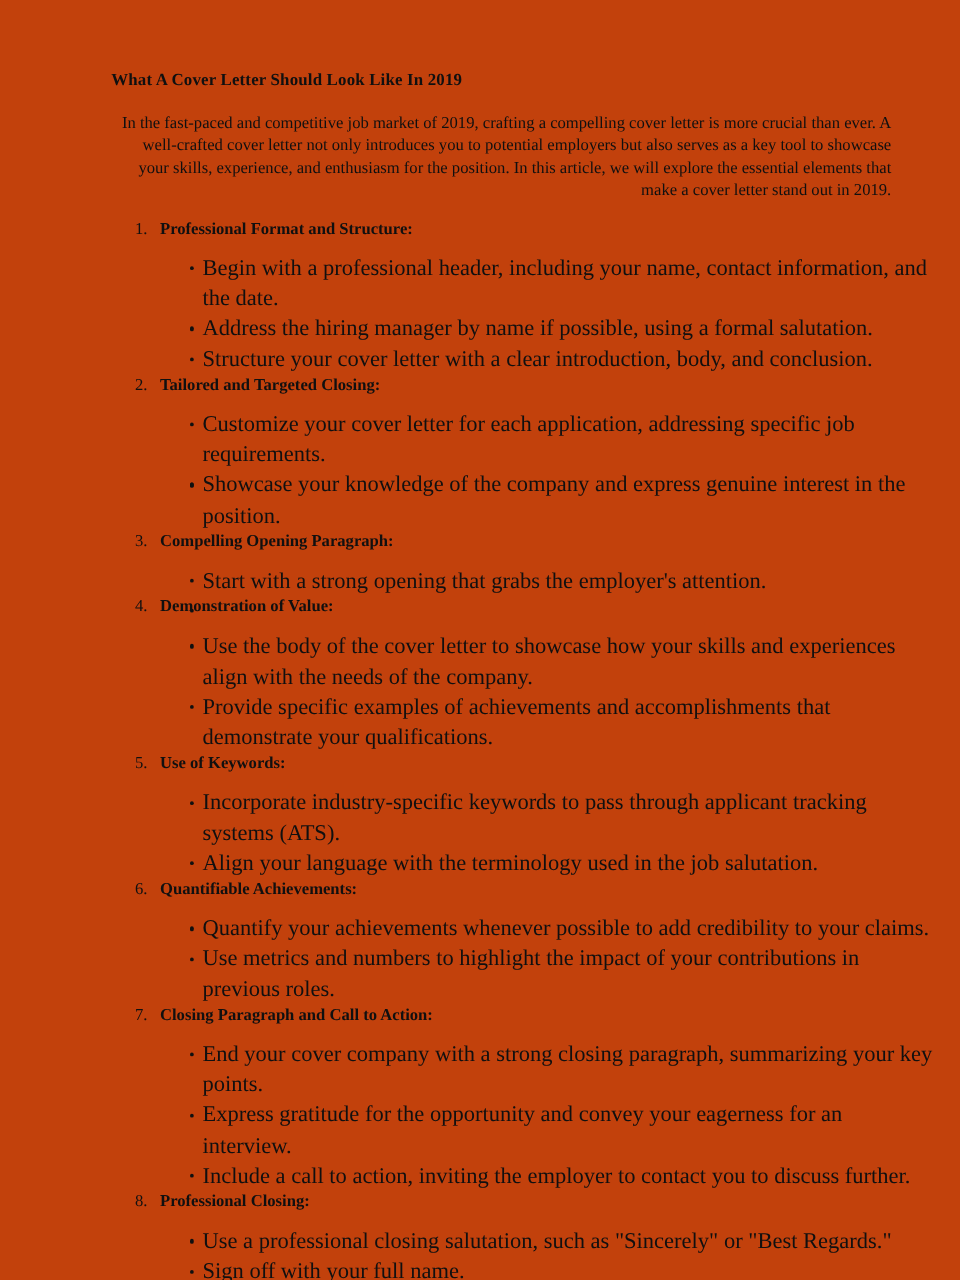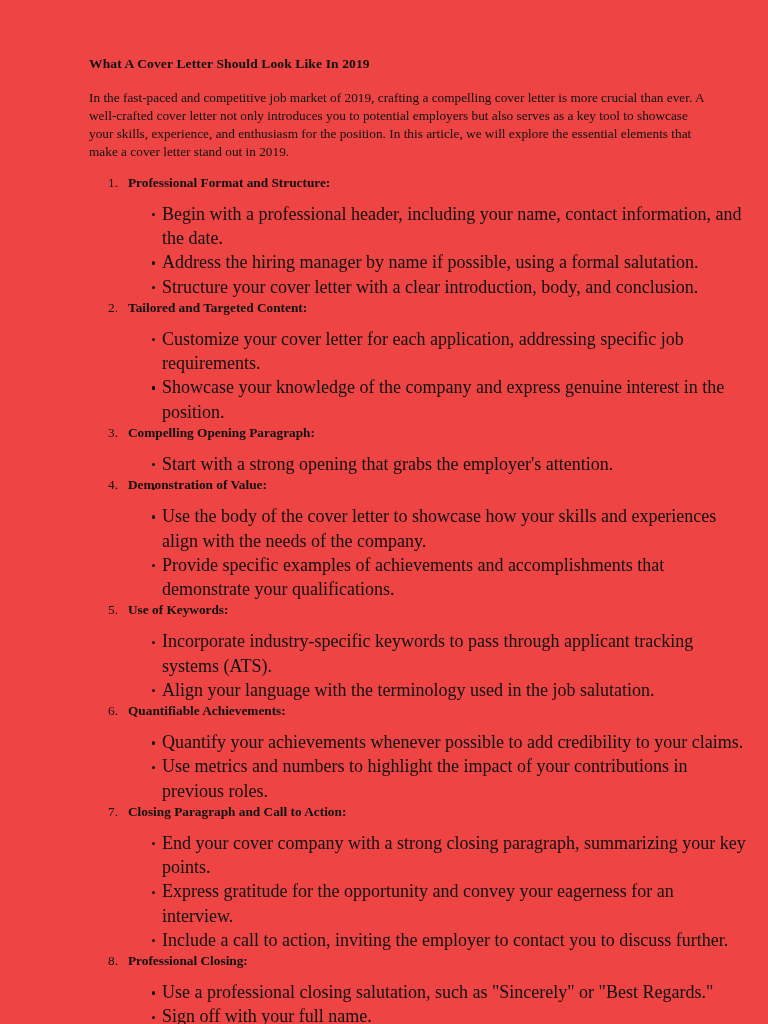--- a/index.html
+++ b/index.html
@@ -13,39 +13,39 @@
     background: #ffffff;
     font-family: "Liberation Serif", "DejaVu Serif", serif;
     color: #101010;
     overflow: hidden;
   }
 
   .page {
     position: relative;
     width: 768px;
     height: 1024px;
-    background: #ef4444;
+    background: #c2410c;
     box-sizing: border-box;
     padding: 56px 56px 0 89px;
   }
 
   .doc-title {
     font-size: 13.5px;
     font-weight: bold;
     line-height: 1.25;
     margin: 0 0 16px 0;
     letter-spacing: 0.01em;
   }
 
   .intro-paragraph {
     font-size: 13.3px;
     line-height: 1.37;
     margin: 0 0 12px 0;
     width: 624px;
-    text-align: left;
+    text-align: right;
   }
 
   ol.section-list {
     list-style: none;
     margin: 0;
     padding: 0;
     counter-reset: sect;
   }
 
   ol.section-list > li.section {
@@ -113,21 +113,21 @@
   <ol class="section-list">
       <li class="section">
         <div class="section-heading">Professional Format and Structure:</div>
         <ul class="bullet-list">
           <li class="bullet-item"><span class="dot"></span><span>Begin with a professional header, including your name, contact information, and the date.</span></li>
           <li class="bullet-item"><span class="dot"></span><span>Address the hiring manager by name if possible, using a formal salutation.</span></li>
           <li class="bullet-item"><span class="dot"></span><span>Structure your cover letter with a clear introduction, body, and conclusion.</span></li>
         </ul>
       </li>
       <li class="section">
-        <div class="section-heading">Tailored and Targeted Content:</div>
+        <div class="section-heading">Tailored and Targeted Closing:</div>
         <ul class="bullet-list">
           <li class="bullet-item"><span class="dot"></span><span>Customize your cover letter for each application, addressing specific job requirements.</span></li>
           <li class="bullet-item"><span class="dot"></span></li>
           <li class="bullet-item"><span class="dot"></span><span>Showcase your knowledge of the company and express genuine interest in the position.</span></li>
         </ul>
       </li>
       <li class="section">
         <div class="section-heading">Compelling Opening Paragraph:</div>
         <ul class="bullet-list">
           <li class="bullet-item"><span class="dot"></span><span>Start with a strong opening that grabs the employer's attention.</span></li>

